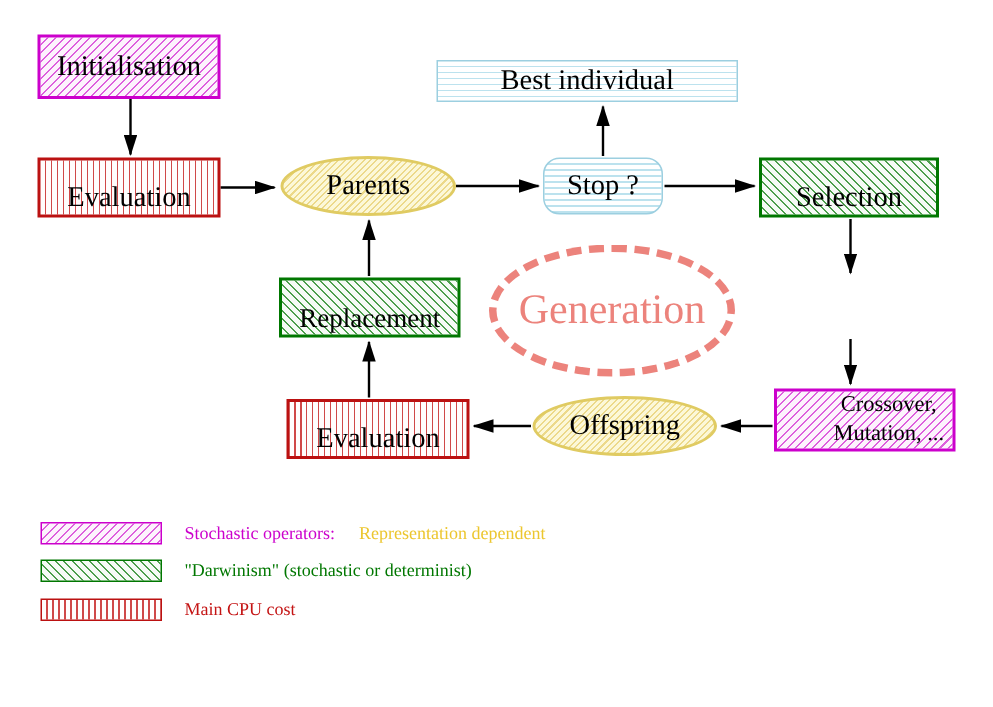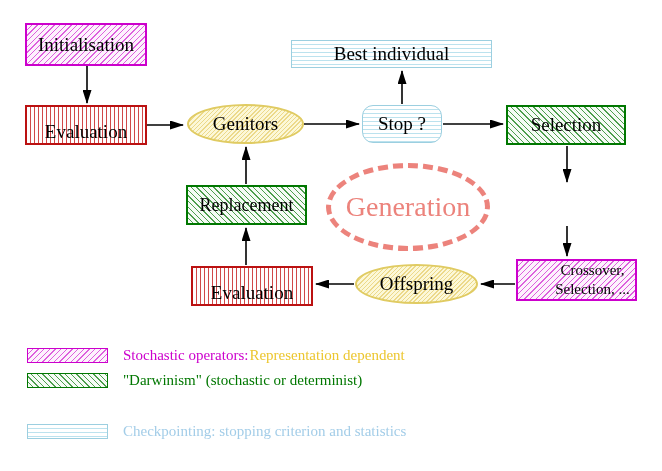--- a/index.html
+++ b/index.html
@@ -17,20 +17,21 @@
     background:repeating-linear-gradient(135deg,var(--magentaFill) 0 3px,var(--magentaLine) 3px 4px);
   }
   .stripe-red{
     border:2px solid var(--red);
     background:repeating-linear-gradient(90deg,#fffdfd 0 3px,var(--redLine) 3px 4px);
     align-items:flex-end;
   }
   .hatch-green{
     border:2px solid var(--green);
     background:repeating-linear-gradient(45deg,var(--greenFill) 0 3px,var(--greenLine) 3px 4px);
+    align-items:flex-end;
   }
   .stripe-cyan{
     border:1.5px solid var(--cyan);
     background:repeating-linear-gradient(180deg,#ffffff 0 3px,var(--cyanLine) 3px 4px);
   }
   .hatch-yellow{
     border:2px solid var(--yellow);
     background:repeating-linear-gradient(135deg,var(--yellowFill) 0 2px,var(--yellowLine) 2px 3px);
   }
   .ellipse{border-radius:50%;}
@@ -49,27 +50,27 @@
   }
   #evaluation-bottom{left:191px;top:266px;width:122px;height:40px;}
   #offspring{left:355px;top:264px;width:123px;height:40px;text-align:right;}
   #crossover-mutation{left:516px;top:259px;width:121px;height:42px;font-size:15px;line-height:1.25;padding-left:32px;}
   
   #arrows{position:absolute;left:0;top:0;width:662px;height:471px;pointer-events:none;}
   #arrows line{stroke:#000;stroke-width:1.6;}
   
   .legend-row{position:absolute;left:27px;display:flex;align-items:center;height:16px;}
   .swatch{width:81px;height:15px;box-sizing:border-box;flex:none;}
-  .legend-label{margin-left:15px;font-size:15px;white-space:nowrap;}
+  .legend-label{margin-left:15px;font-size:12px;white-space:nowrap;}
   #legend-row-1{top:347px;}
   #legend-row-2{top:372px;}
   #legend-row-3{top:398px;}
   #legend-row-4{top:423px;}
   #legend-row-1 .legend-label{color:var(--magenta);}
-  #legend-row-1 .legend-suffix{color:var(--gold);margin-left:1px;}
+  #legend-row-1 .legend-suffix{color:var(--gold);margin-left:16px;}
   #legend-row-2 .legend-label{color:var(--green);}
   #legend-row-3 .legend-label{color:var(--redText);}
   #legend-row-4 .legend-label{color:var(--lightblue);}
   #legend-row-1 .swatch{border-width:1.5px;}
   #legend-row-2 .swatch{border-width:1.5px;}
   #legend-row-3 .swatch{border-width:1.5px;}
 </style>
 </head>
 <body>
 
@@ -96,21 +97,21 @@
 
   <div class="node hatch-magenta" id="initialisation">
     <span>Initialisation</span>
   </div>
 
   <div class="node stripe-red" id="evaluation-top">
     <span>Evaluation</span>
   </div>
 
   <div class="node hatch-yellow ellipse" id="parents">
-    <span>Genitors</span>
+    <span>Parents</span>
   </div>
 
   <div class="node stripe-cyan" id="stop">
     <span>Stop ?</span>
   </div>
 
   <div class="node stripe-cyan" id="best-individual">
     <span>Best individual</span>
   </div>
 
@@ -131,34 +132,34 @@
     <span>Evaluation</span>
   </div>
 
   <div class="node hatch-yellow ellipse" id="offspring">
     <span>Offspring</span>
   </div>
 
   <div class="node hatch-magenta" id="crossover-mutation">
     <span>
       <span>Crossover,</span><br>
-      <span>Selection, ...</span>
+      <span>Mutation, ...</span>
     </span>
   </div>
 
   <div class="legend-row" id="legend-row-1">
     <div class="swatch hatch-magenta"></div>
     <span class="legend-label">Stochastic operators:</span>
     <span class="legend-label legend-suffix">Representation dependent</span>
   </div>
 
   <div class="legend-row" id="legend-row-2">
     <div class="swatch hatch-green"></div>
     <span class="legend-label">"Darwinism" (stochastic or determinist)</span>
   </div>
 
+  <div class="legend-row" id="legend-row-3">
+    <div class="swatch stripe-red"></div>
+    <span class="legend-label">Main CPU cost</span>
+  </div>
 
-  <div class="legend-row" id="legend-row-4">
-    <div class="swatch stripe-cyan"></div>
-    <span class="legend-label">Checkpointing: stopping criterion and statistics</span>
-  </div>
 
 </div>
 
 </body></html>

